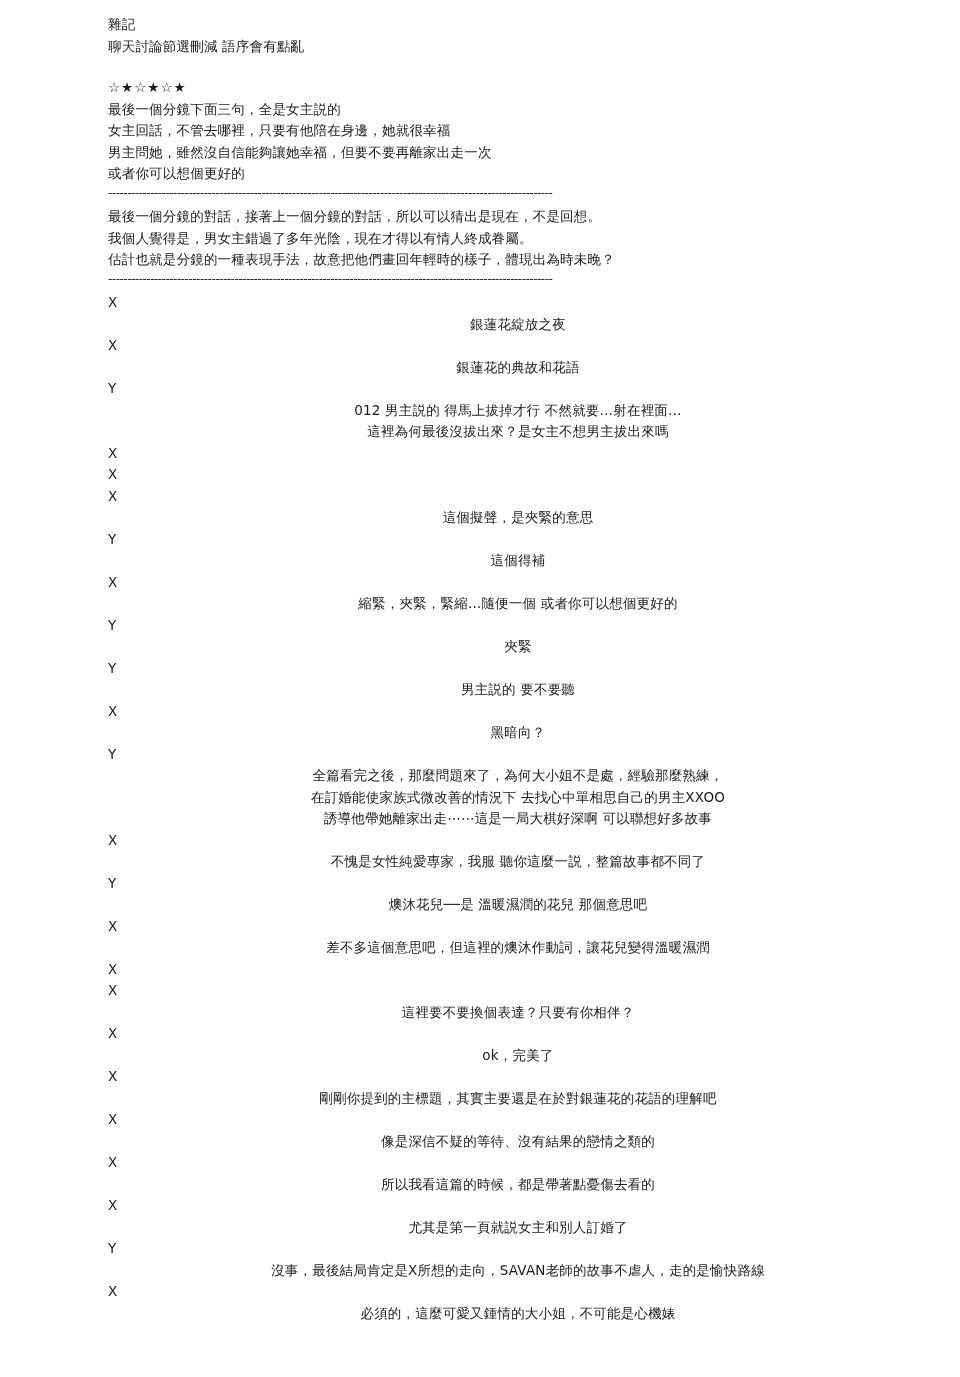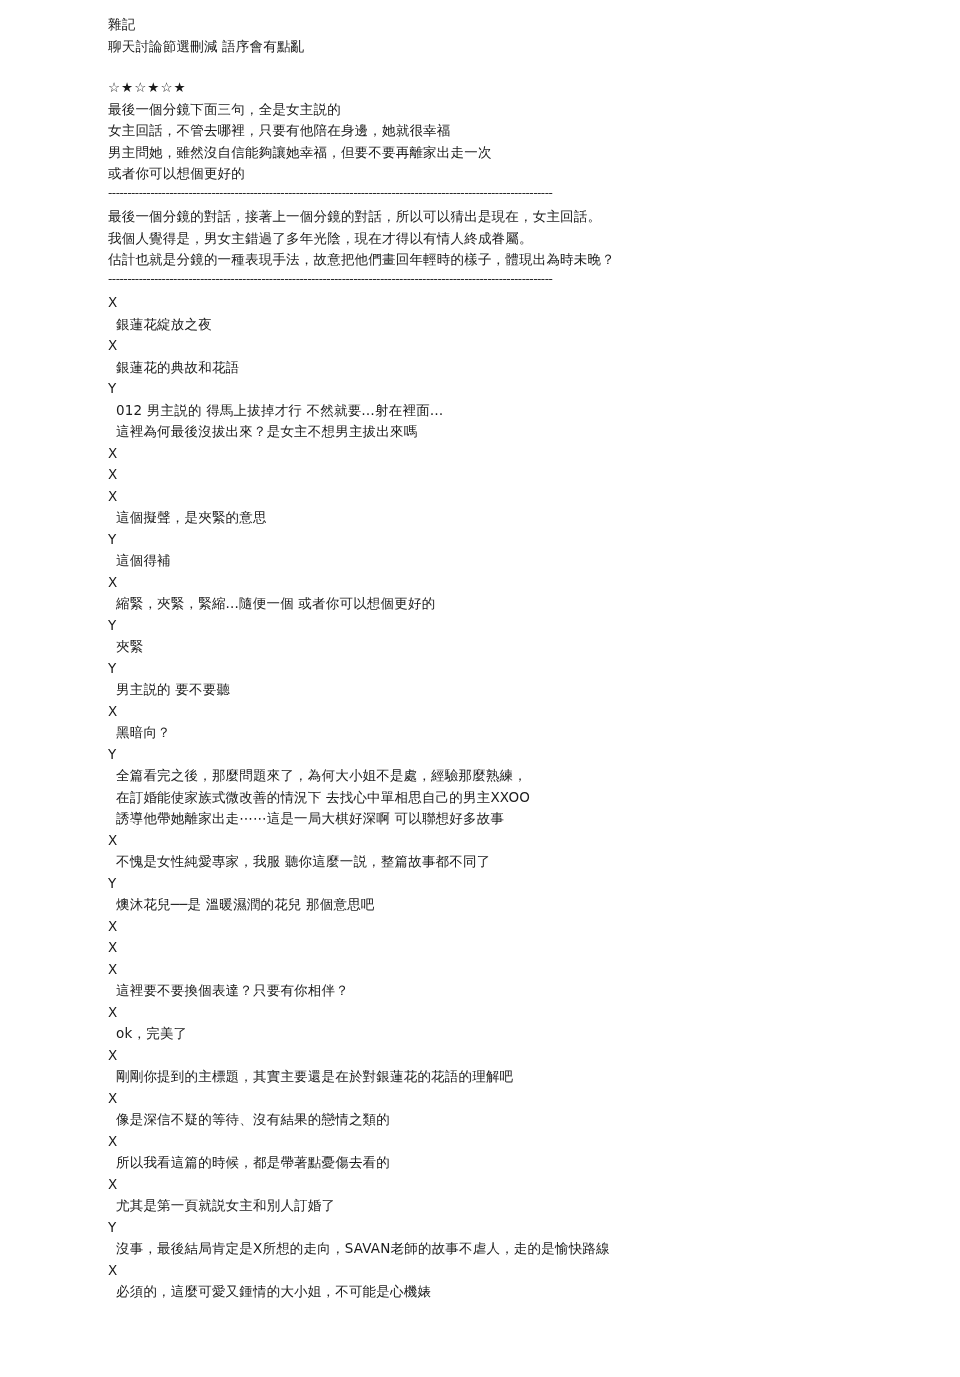--- a/index.html
+++ b/index.html
@@ -27,20 +27,21 @@
     line-height: 21.5px;
     white-space: pre-wrap;
     letter-spacing: 0.2px;
     min-height: 21.5px;
   }
   .line.tag {
     
   }
   .line.indent {
     padding-left: 8px;
+    text-align: center;
   }
   .line.rule {
     font-size: 12px;
     line-height: 16px;
     letter-spacing: -0.5px;
     color: #2a2a2a;
     white-space: nowrap;
     overflow: hidden;
   }
   .line.stars {
@@ -66,21 +67,21 @@
   <div>
     <div class="line">最後一個分鏡下面三句，全是女主説的</div>
     <div class="line">女主回話，不管去哪裡，只要有他陪在身邊，她就很幸福</div>
     <div class="line">男主問她，雖然沒自信能夠讓她幸福，但要不要再離家出走一次</div>
     <div class="line">或者你可以想個更好的</div>
   </div>
 
   <div class="line rule">--------------------------------------------------------------------------------------------------------------------</div>
 
   <div>
-    <div class="line">最後一個分鏡的對話，接著上一個分鏡的對話，所以可以猜出是現在，女主回話。</div>
+    <div class="line">最後一個分鏡的對話，接著上一個分鏡的對話，所以可以猜出是現在，不是回想。</div>
     <div class="line">我個人覺得是，男女主錯過了多年光陰，現在才得以有情人終成眷屬。</div>
     <div class="line">估計也就是分鏡的一種表現手法，故意把他們畫回年輕時的樣子，體現出為時未晚？</div>
   </div>
 
   <div class="line rule">--------------------------------------------------------------------------------------------------------------------</div>
 
   <div id="chat-log">
       <div class="line tag">X</div>
       <div class="line indent">銀蓮花綻放之夜</div>
       <div class="line tag">X</div>
@@ -104,20 +105,21 @@
       <div class="line indent">黑暗向？</div>
       <div class="line tag">Y</div>
       <div class="line indent">全篇看完之後，那麼問題來了，為何大小姐不是處，經驗那麼熟練，</div>
       <div class="line indent">在訂婚能使家族式微改善的情況下 去找心中單相思自己的男主XXOO</div>
       <div class="line indent">誘導他帶她離家出走⋯⋯這是一局大棋好深啊 可以聯想好多故事</div>
       <div class="line tag">X</div>
       <div class="line indent">不愧是女性純愛專家，我服 聽你這麼一説，整篇故事都不同了</div>
       <div class="line tag">Y</div>
       <div class="line indent">燠沐花兒──是 溫暖濕潤的花兒 那個意思吧</div>
       <div class="line tag">X</div>
+      <div class="line indent">差不多這個意思吧，但這裡的燠沐作動詞，讓花兒變得溫暖濕潤</div>
       <div class="line tag">X</div>
       <div class="line tag">X</div>
       <div class="line indent">這裡要不要換個表達？只要有你相伴？</div>
       <div class="line tag">X</div>
       <div class="line indent">ok，完美了</div>
       <div class="line tag">X</div>
       <div class="line indent">剛剛你提到的主標題，其實主要還是在於對銀蓮花的花語的理解吧</div>
       <div class="line tag">X</div>
       <div class="line indent">像是深信不疑的等待、沒有結果的戀情之類的</div>
       <div class="line tag">X</div>

